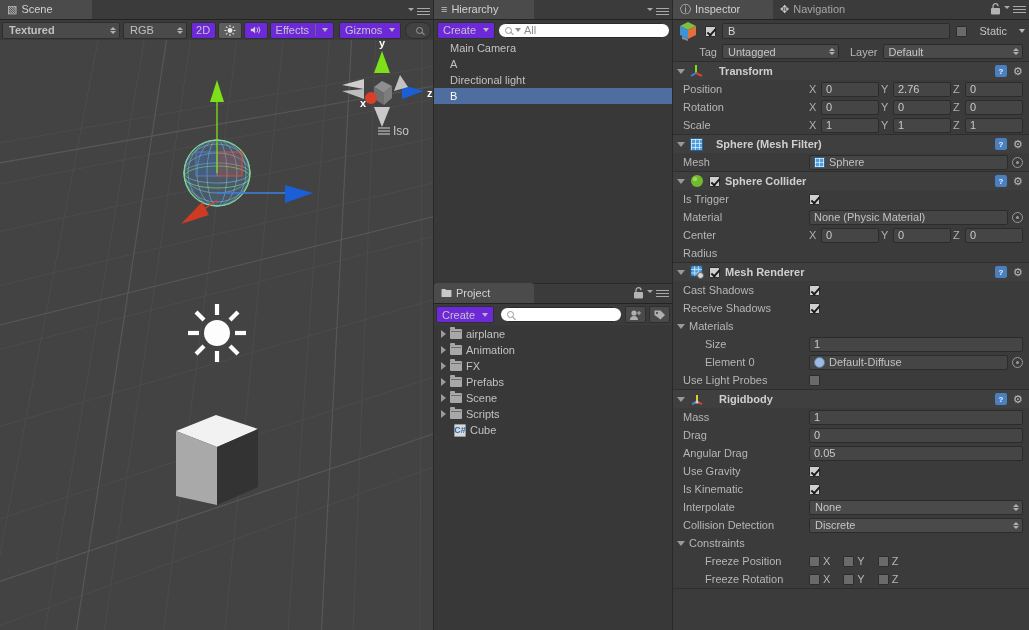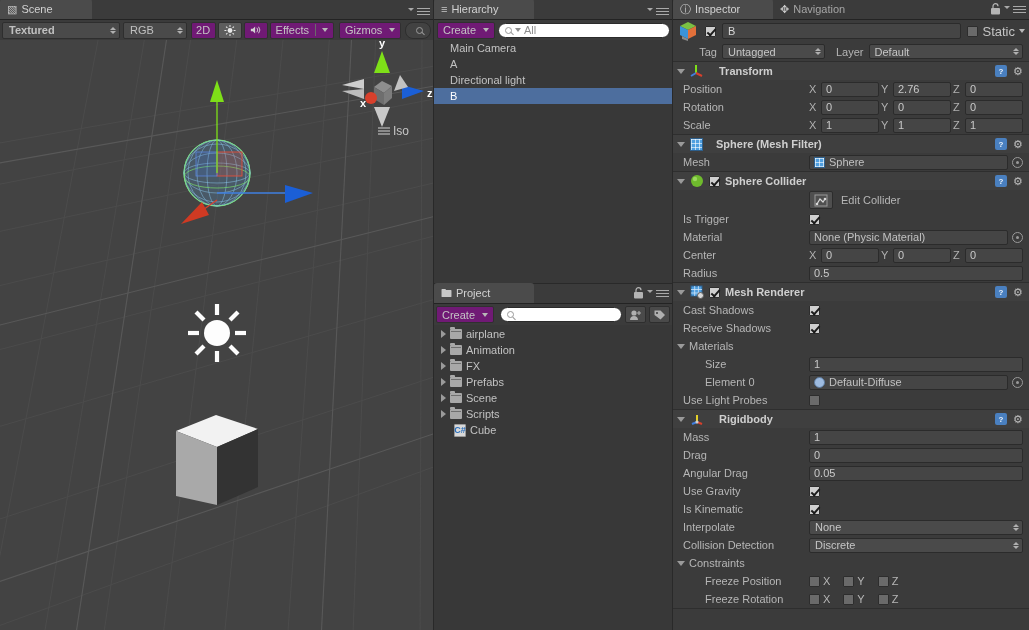--- a/index.html
+++ b/index.html
@@ -31,21 +31,21 @@
     position: absolute; right: 3px; bottom: 3px; display: flex; align-items: center; gap: 3px;
   }
   .hamburger { width: 13px; height: 9px; display: inline-block; position: relative; }
   .hamburger i {
     position: absolute; left: 0; width: 13px; height: 1px; background: #a9a9a9; display:block;
   }
   .hamburger i:nth-child(1){ top: 1px; } .hamburger i:nth-child(2){ top: 4px; } .hamburger i:nth-child(3){ top: 7px; }
   .mini-caret { width: 0; height: 0; border-left: 3px solid transparent; border-right: 3px solid transparent;
                 border-top: 3px solid #a9a9a9; margin-bottom: 4px; }
   .tbtn {
-    height: 17px; background: #701a75; border: 1px solid #303030; border-radius: 2px;
+    height: 17px; background: #6d28d9; border: 1px solid #303030; border-radius: 2px;
     display: flex; align-items: center; justify-content: center; gap: 4px;
     padding: 0 5px; color: #c4c4c4; font-size: 11px; margin-left: 2px; white-space: nowrap;
   }
   .tbtn.on { background: #5d5d5d; }
   .stepper { display:inline-flex; flex-direction: column; gap:1px; margin-left: auto; padding-left: 6px; }
   .stepper i { width:0; height:0; border-left:3px solid transparent; border-right:3px solid transparent; }
   .stepper i:first-child { border-bottom: 3px solid #b0b0b0; }
   .stepper i:last-child { border-top: 3px solid #b0b0b0; }
   .caret-dn { width:0;height:0;border-left:3px solid transparent;border-right:3px solid transparent;border-top:4px solid #b8b8b8; }
 
@@ -101,21 +101,21 @@
          position: relative; flex: none; }
   .chk.checked::after {
     content: ''; position: absolute; left: 3px; top: 0px; width: 3px; height: 7px;
     border: solid #1b1b1b; border-width: 0 2px 2px 0; transform: rotate(42deg);
   }
   .chk.off { background: #6a6a6a; border-color: #2d2d2d; }
   .namefield {
     flex: 1; height: 16px; background: #454545; border: 1px solid #2b2b2b; border-radius: 2px;
     display: flex; align-items: center; padding: 0 5px; color: #d6d6d6; font-size: 11px;
   }
-  .static-box { display: flex; align-items: center; gap: 4px; color: #c4c4c4; font-size: 13px; text-align: right; }
+  .static-box { display: flex; align-items: center; gap: 12px; color: #c4c4c4; font-size: 11px; text-align: right; }
 
   .taglayer { height: 19px; display: flex; align-items: center; padding: 0 6px 0 4px; gap: 5px; }
   .lbl { color: #b6b6b6; font-size: 11px; white-space: nowrap; }
   .dropdown {
     height: 15px; background: #4a4a4a; border: 1px solid #2b2b2b; border-radius: 2px;
     display: flex; align-items: center; padding: 0 3px 0 5px; color: #c6c6c6; font-size: 11px;
   }
   .dropdown .lblv { flex: 1; overflow: hidden; white-space: nowrap; }
 
   .comp { border-top: 1px solid #2e2e2e; }
@@ -512,21 +512,21 @@
         </span>
         <span class="static-box">
           <span class="chk off"></span>
           <span>Static</span>
           <span class="caret-dn"></span>
         </span>
       </div>
 
       <div class="taglayer">
         <span class="lbl" style="width:40px;text-align:right;">Tag</span>
-        <span class="dropdown" style="width:103px;">
+        <span class="dropdown" style="width:117px;">
           <span class="lblv">Untagged</span>
           <span class="stepper">
               <i></i>
               <i></i>
             </span>
         </span>
         <span class="lbl" style="margin-left:6px;">Layer</span>
         <span class="dropdown" style="flex:1;">
           <span class="lblv">Default</span>
           <span class="stepper">
@@ -630,31 +630,20 @@
             <circle cx="7" cy="7" r="6" fill="#6fbb2d"></circle>
             <circle cx="5" cy="5" r="2.2" fill="#a6e06a" opacity="0.8"></circle>
           </svg>
           <span class="chk checked"></span>
           <span class="comp-title">Sphere Collider</span>
           <span class="comp-tools">
             <span class="book">?</span>
             <span class="gear">⚙</span>
           </span>
         </div>
-        <div class="edit-collider">
-          <span class="edit-btn">
-            <svg width="14" height="13" viewBox="0 0 14 13">
-              <rect x="1" y="1" width="12" height="11" fill="none" stroke="#9a9a9a" stroke-width="1"></rect>
-              <path d="M3 10l3-5 3 3 2-3" stroke="#d8d8d8" stroke-width="1.2" fill="none"></path>
-              <circle cx="3" cy="10" r="1.3" fill="#d8d8d8"></circle>
-                <circle cx="11" cy="5" r="1.3" fill="#d8d8d8"></circle>
-            </svg>
-          </span>
-          <span class="lbl">Edit Collider</span>
-        </div>
         <div class="prow2">
           <span class="pname">Is Trigger</span>
           <span class="chk checked"></span>
         </div>
         <div class="prow2">
           <span class="pname">Material</span>
           <span class="objfield">
             <span>None (Physic Material)</span>
           </span>
           <span class="radio-tgt" style="margin-right:6px;"></span>
@@ -671,23 +660,20 @@
                 <span>0</span>
               </span>
             <span class="axis">Z</span>
             <span class="field">
                 <span>0</span>
               </span>
           </span>
         </div>
         <div class="prow2">
           <span class="pname">Radius</span>
-          <span class="field wide">
-              <span>0.5</span>
-            </span>
         </div>
       </div>
 
       <div class="comp">
         <div class="comp-header">
           <span class="tri-dn"></span>
           <svg width="14" height="14" viewBox="0 0 14 14">
             <rect x="1" y="1" width="11" height="10" fill="#4f9fe0" stroke="#2d5f8c"></rect>
             <path d="M1 4.5h11M1 8h11M4.7 1v10M8.4 1v10" stroke="#cfe6fa" stroke-width="0.8"></path>
             <circle cx="10.5" cy="10.5" r="3" fill="#d8d8d8" stroke="#5a5a5a"></circle>

